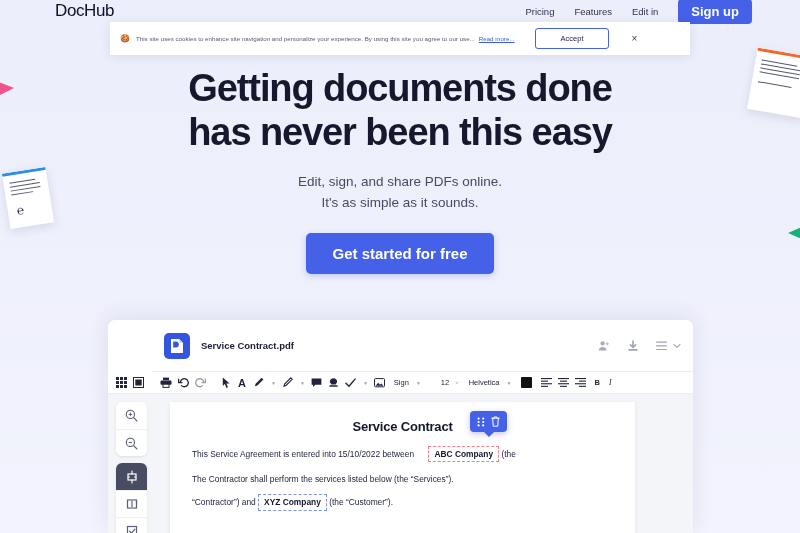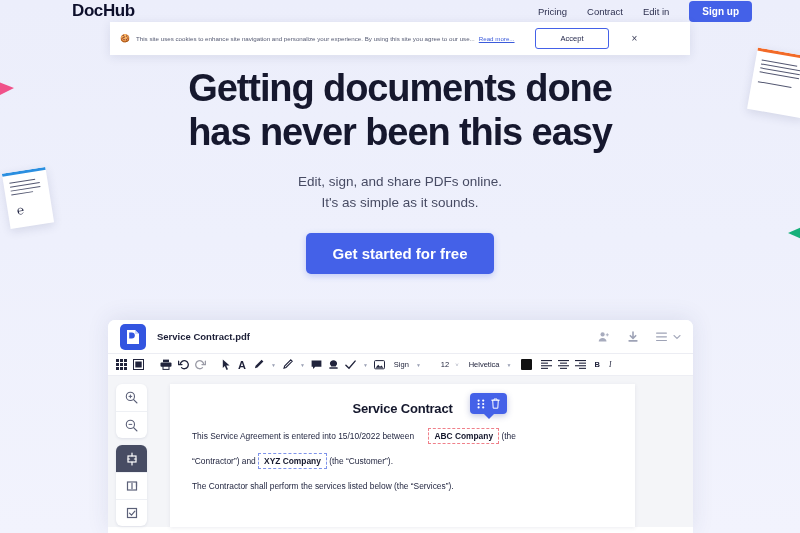--- a/index.html
+++ b/index.html
@@ -16,38 +16,38 @@
     overflow: hidden;
   }
 
   
   .nav {
     position: absolute; top: 0; left: 0; width: 800px; height: 22px;
     display: flex; align-items: center;
     z-index: 40;
   }
   .logo {
-    margin-left: 72px;
+    margin-left: 55px;
     font-size: 17px;
-    font-weight: bold;
+    font-weight: normal;
     letter-spacing: -0.4px;
     color: #0d0f2b;
     font-family: "Liberation Sans", sans-serif;
   }
   .nav-right {
     margin-left: auto; margin-right: 48px;
     display: flex; align-items: center; gap: 20px;
   }
   .nav-link {
     font-size: 9.5px; color: #2e3150; text-decoration: none;
     white-space: nowrap;
   }
   .nav-cta {
     background: #4461e8; color: #fff;
-    font-size: 10px; font-weight: bold;
+    font-size: 13px; font-weight: bold;
     padding: 5px 13px; border-radius: 4px;
     white-space: nowrap;
   }
 
   
   .cookie {
     position: absolute; top: 22px; left: 110px;
     width: 580px; height: 33px;
     background: #fff;
     box-shadow: 0 2px 10px rgba(40,45,90,0.10);
@@ -114,23 +114,24 @@
   .editor {
     position: absolute; left: 108px; top: 320px;
     width: 585px; height: 213px;
     background: #fff;
     border-radius: 7px 7px 0 0;
     box-shadow: 0 -2px 22px rgba(48,54,110,0.10);
     overflow: hidden;
     z-index: 20;
   }
   .ed-header {
-    height: 34px; display: flex; align-items: center;
+    height: 52px; display: flex; align-items: center;
     padding: 0 12px; border-bottom: 1px solid #ecedf3;
     background: #fff;
+    margin-left: 44px;
   }
   .ed-fileicon {
     width: 26px; height: 26px; border-radius: 5px;
     background: #3355e0;
     display: flex; align-items: center; justify-content: center;
     flex: 0 0 auto;
   }
   .ed-filename {
     margin-left: 11px; font-size: 9.5px; font-weight: bold; color: #1b1e36;
   }
@@ -241,21 +242,21 @@
   <div class="deco" style="left:786px; top:224px;">
     <svg width="20" height="18" viewBox="0 0 20 18">
         <path d="M20 1 L2 9 L20 17 Z" fill="#16b07a"></path>
       </svg>
   </div>
 
   <div class="nav">
     <div class="logo">DocHub</div>
     <div class="nav-right">
       <span class="nav-link">Pricing</span>
-      <span class="nav-link">Contract</span>
+      <span class="nav-link">Features</span>
       <span class="nav-link">Edit in</span>
       <span class="nav-cta">Sign up</span>
     </div>
   </div>
 
   <div class="cookie">
     <span class="cookie-emoji">🍪</span>
     <span class="cookie-text">This site uses cookies to enhance site navigation and personalize your experience. By using this site you agree to our use...</span>
     <span class="cookie-readmore">Read more...</span>
     <span class="cookie-accept">Accept</span>
@@ -510,25 +511,25 @@
               </svg>
           </span>
         </div>
 
         <div class="doc-p">
           <span>This Service Agreement is entered into 15/10/2022 between</span>
           <span class="field-red">ABC Company</span>
           <span>(the</span>
         </div>
 
+        <div class="doc-p third">The Contractor shall perform the services listed below (the “Services”).</div>
+
         <div class="doc-p second">
           <span>“Contractor”) and</span>
           <span class="field-blue">XYZ Company</span>
           <span>(the “Customer”).</span>
         </div>
-
-        <div class="doc-p third">The Contractor shall perform the services listed below (the “Services”).</div>
       </div>
 
     </div>
   </div>
 
 </div>
 
 </body></html>

